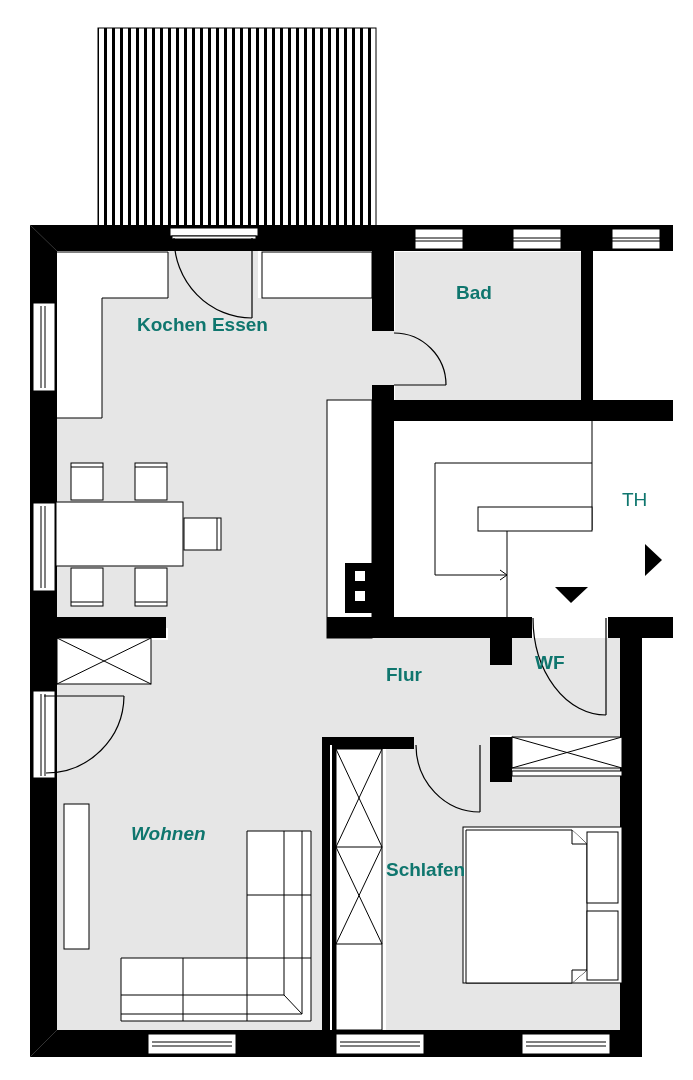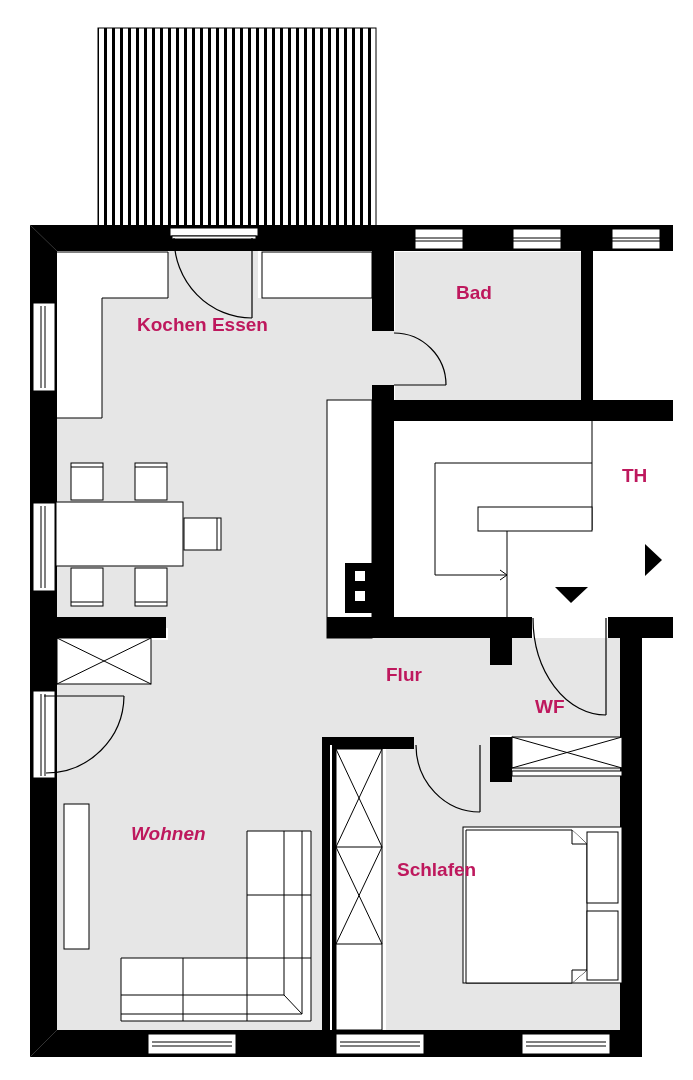--- a/index.html
+++ b/index.html
@@ -1,19 +1,19 @@
 <!DOCTYPE html>
 <html><head>
 <meta charset="utf-8">
 <style>
   html, body { margin:0; padding:0; background:#ffffff; }
   body { width:693px; height:1080px; position:relative; overflow:hidden; font-family:"Liberation Sans", sans-serif; }
   svg { position:absolute; left:0; top:0; }
-  .lbl { position:absolute; font-family:"Liberation Sans", sans-serif; font-weight:bold; font-size:19px; color:#be185d; white-space:nowrap; line-height:1; }
-  .lbl.plain { font-weight:bold; }
+  .lbl { position:absolute; font-family:"Liberation Sans", sans-serif; font-weight:bold; font-size:19px; color:#0f766e; white-space:nowrap; line-height:1; }
+  .lbl.plain { font-weight:normal;margin-top:24px; }
 </style>
 </head>
 <body>
 
 <svg width="693" height="1080" viewBox="0 0 693 1080" xmlns="http://www.w3.org/2000/svg">
   <defs>
     <pattern id="hatch" patternUnits="userSpaceOnUse" width="8" height="10">
       <rect width="8" height="10" fill="#fff"></rect>
       <rect x="0" y="0" width="3" height="10" fill="#000"></rect>
     </pattern>
@@ -208,15 +208,15 @@
     <polyline points="572,983 572,970 587,970"></polyline>
     <rect x="587" y="832" width="31" height="71"></rect>
     <rect x="587" y="911" width="31" height="69"></rect>
   </g>
 </svg>
 
 <div class="lbl" style="left:137px; top:315px;">Kochen Essen</div>
 <div class="lbl" style="left:456px; top:283px;">Bad</div>
 <div class="lbl plain" style="left:622px; top:466px;">TH</div>
 <div class="lbl" style="left:386px; top:665px;text-align:right;">Flur</div>
-<div class="lbl" style="left:535px; top:697px;">WF</div>
+<div class="lbl" style="left:535px; top:653px;">WF</div>
 <div class="lbl" style="left:131px; top:824px;font-style:italic;">Wohnen</div>
-<div class="lbl" style="left:397px; top:860px;">Schlafen</div>
+<div class="lbl" style="left:386px; top:860px;">Schlafen</div>
 
 </body></html>

